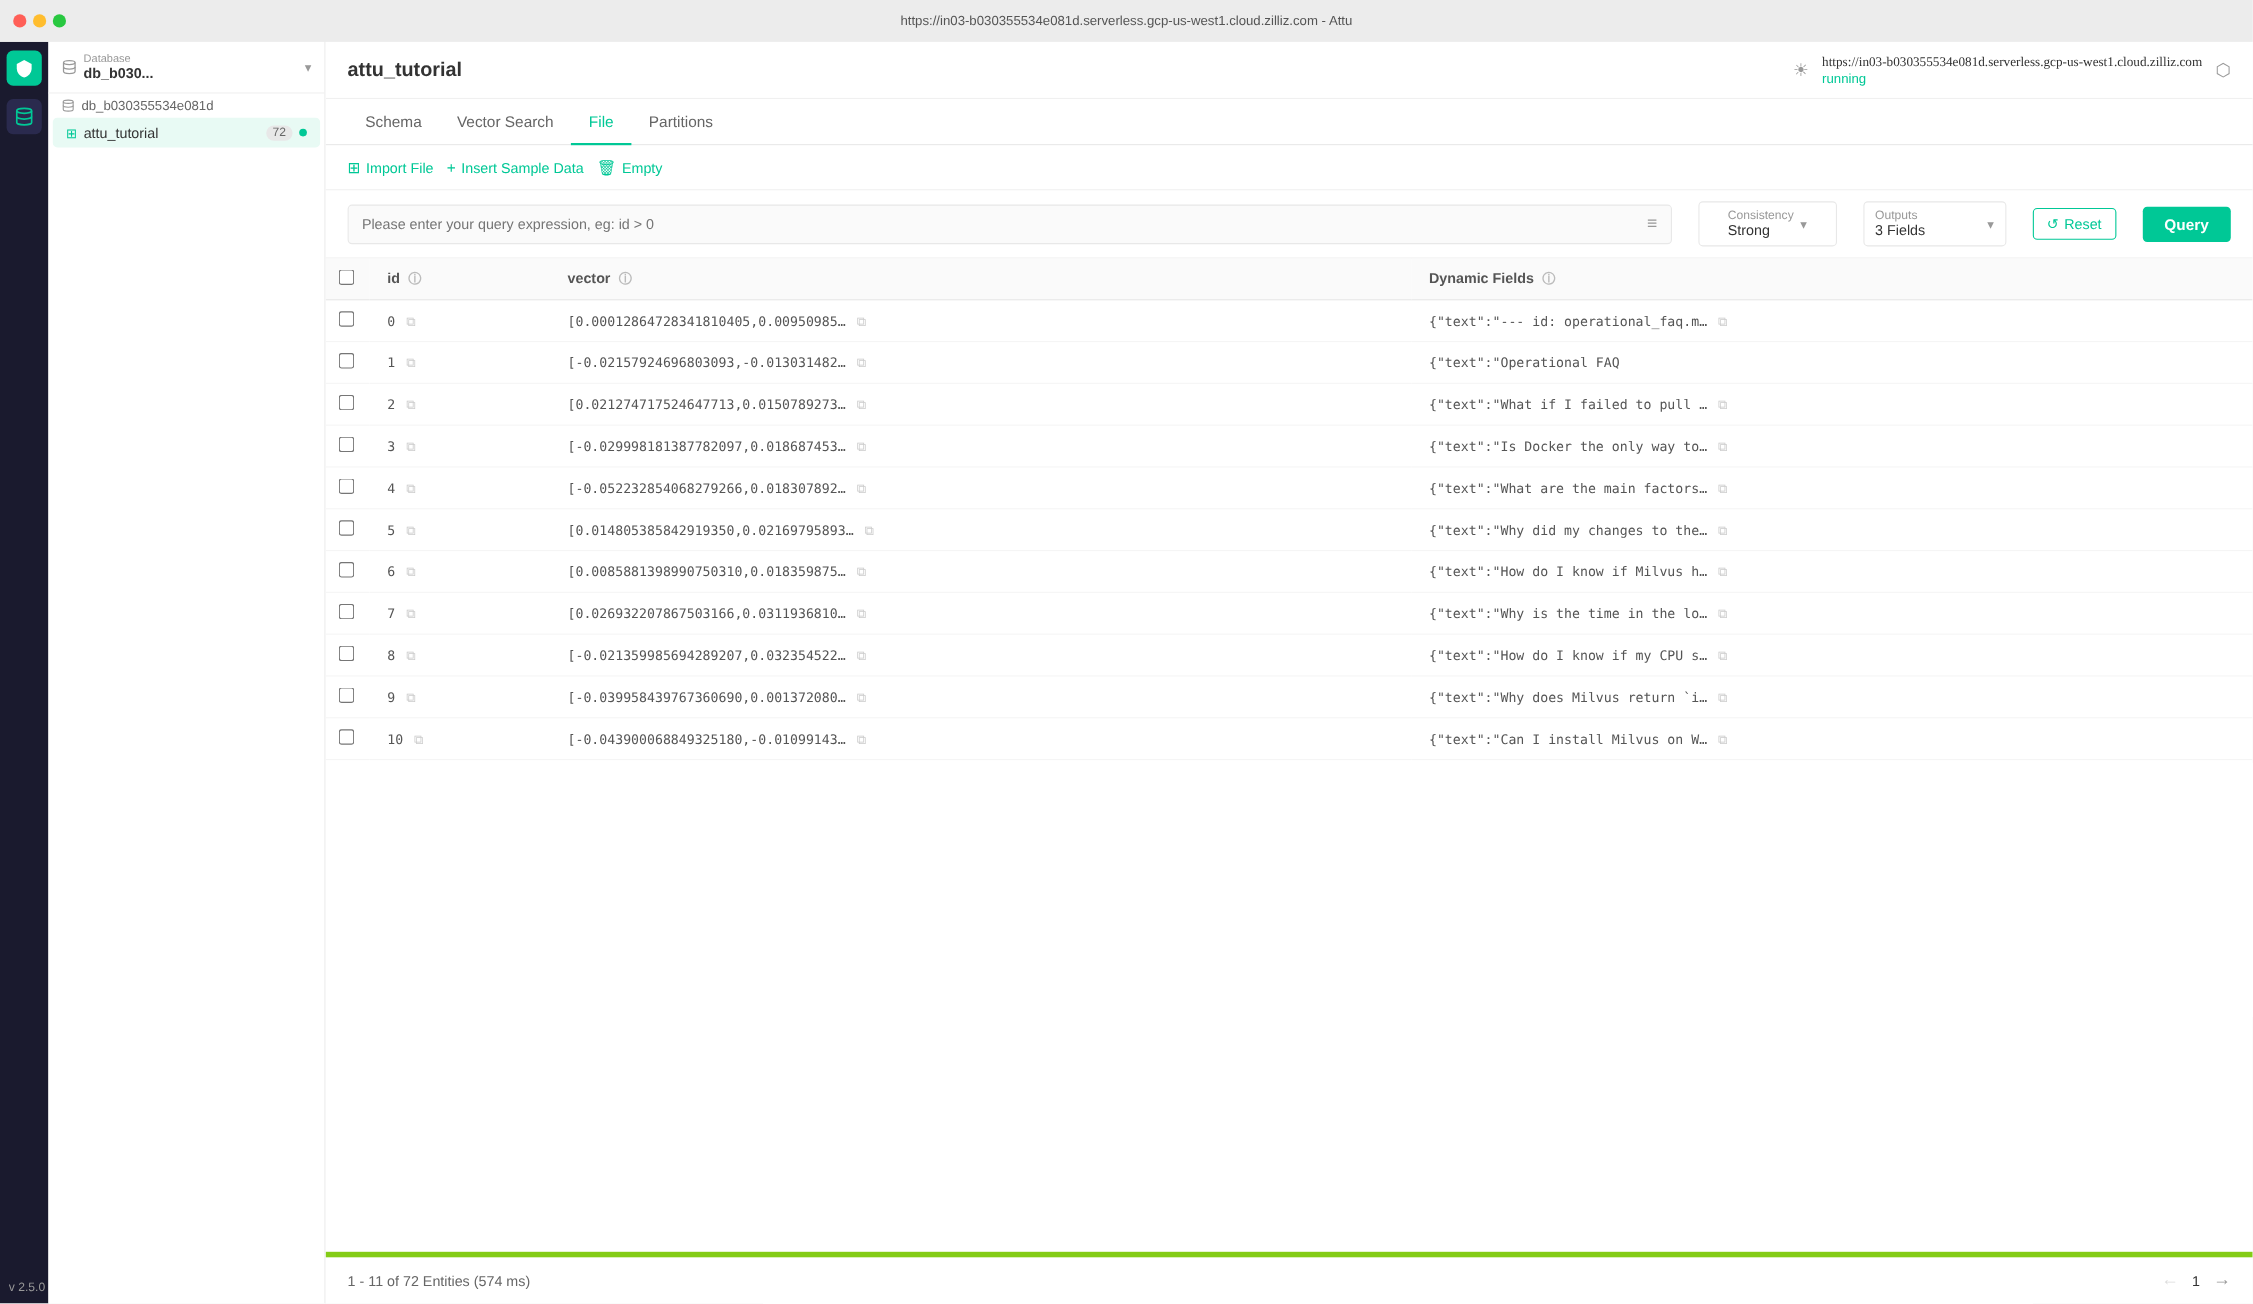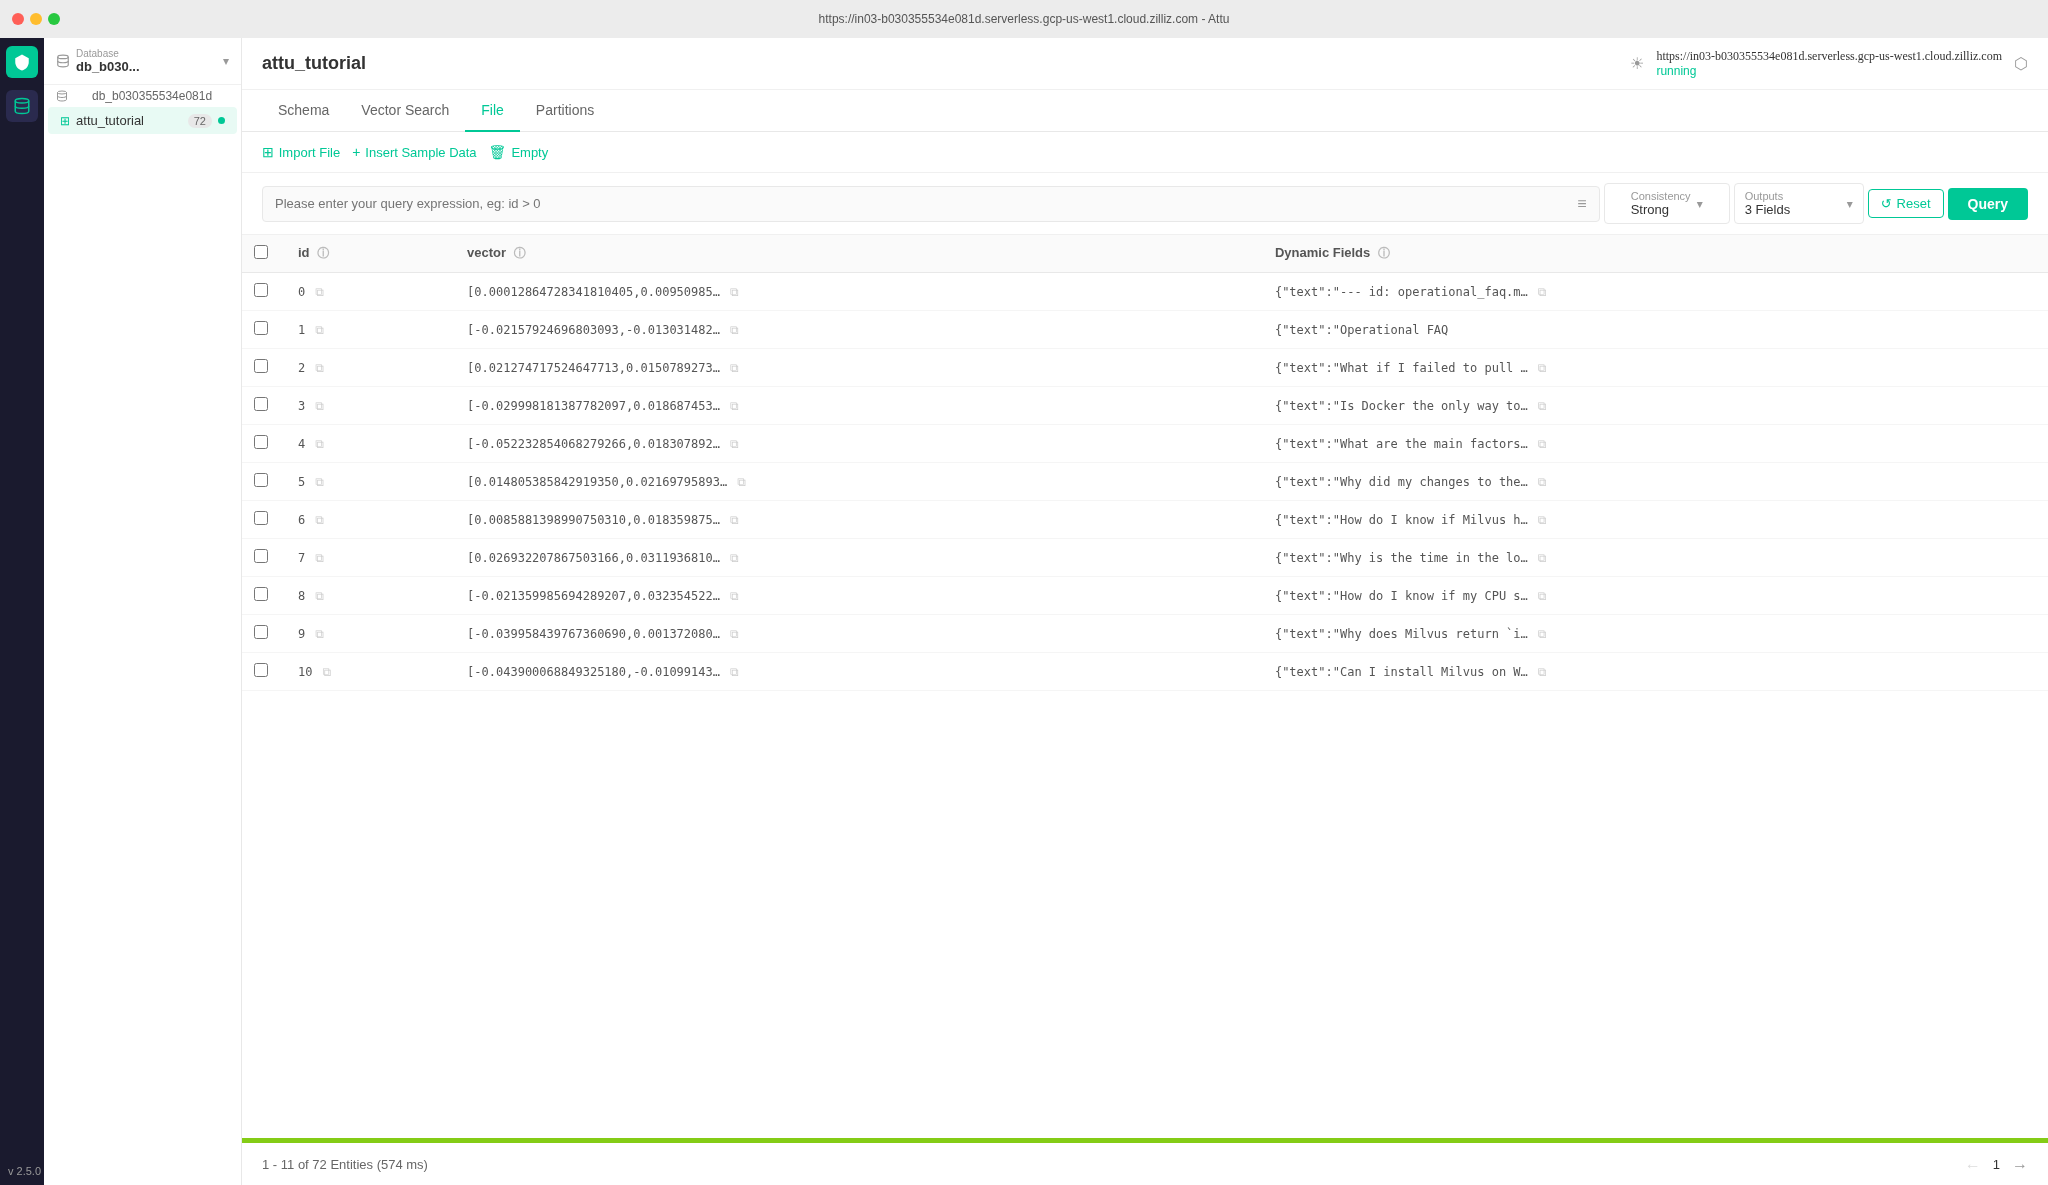--- a/index.html
+++ b/index.html
@@ -61,41 +61,41 @@
       align-items: center;
       justify-content: center;
       color: #8888aa;
       cursor: pointer;
       font-size: 16px;
     }
     .sidebar-icon-btn.active { background: #2a2a4e; color: #00c896; }
 
     
     .left-panel {
-      width: 198px;
+      width: 252px;
       background: #fff;
       border-right: 1px solid #e8e8e8;
       display: flex;
       flex-direction: column;
     }
     .db-selector {
       padding: 10px 12px;
       border-bottom: 1px solid #f0f0f0;
       display: flex;
       align-items: center;
       gap: 6px;
     }
     .db-selector-info { flex: 1; }
     .db-label { font-size: 10px; color: #999; }
     .db-name { font-size: 13px; font-weight: 600; color: #333; }
     .db-chevron { color: #999; font-size: 12px; cursor: pointer; }
     .collection-header {
       display: flex;
       align-items: center;
-      gap: 24px;
+      gap: 6px;
       padding: 4px 12px;
       color: #666;
       font-size: 12px;
     }
     .collection-item {
       display: flex;
       align-items: center;
       gap: 6px;
       padding: 6px 12px;
       cursor: pointer;
@@ -183,21 +183,21 @@
       font-size: 13px;
       cursor: pointer;
       font-weight: 500;
     }
     .toolbar-btn-icon { font-size: 14px; }
 
     
     .query-bar {
       display: flex;
       align-items: center;
-      gap: 4px;
+      gap: 24px;
       padding: 10px 20px;
       border-bottom: 1px solid #f0f0f0;
     }
     .query-input-wrapper {
       flex: 1;
       border: 1px solid #e8e8e8;
       border-radius: 4px;
       display: flex;
       align-items: center;
       padding: 8px 12px;

